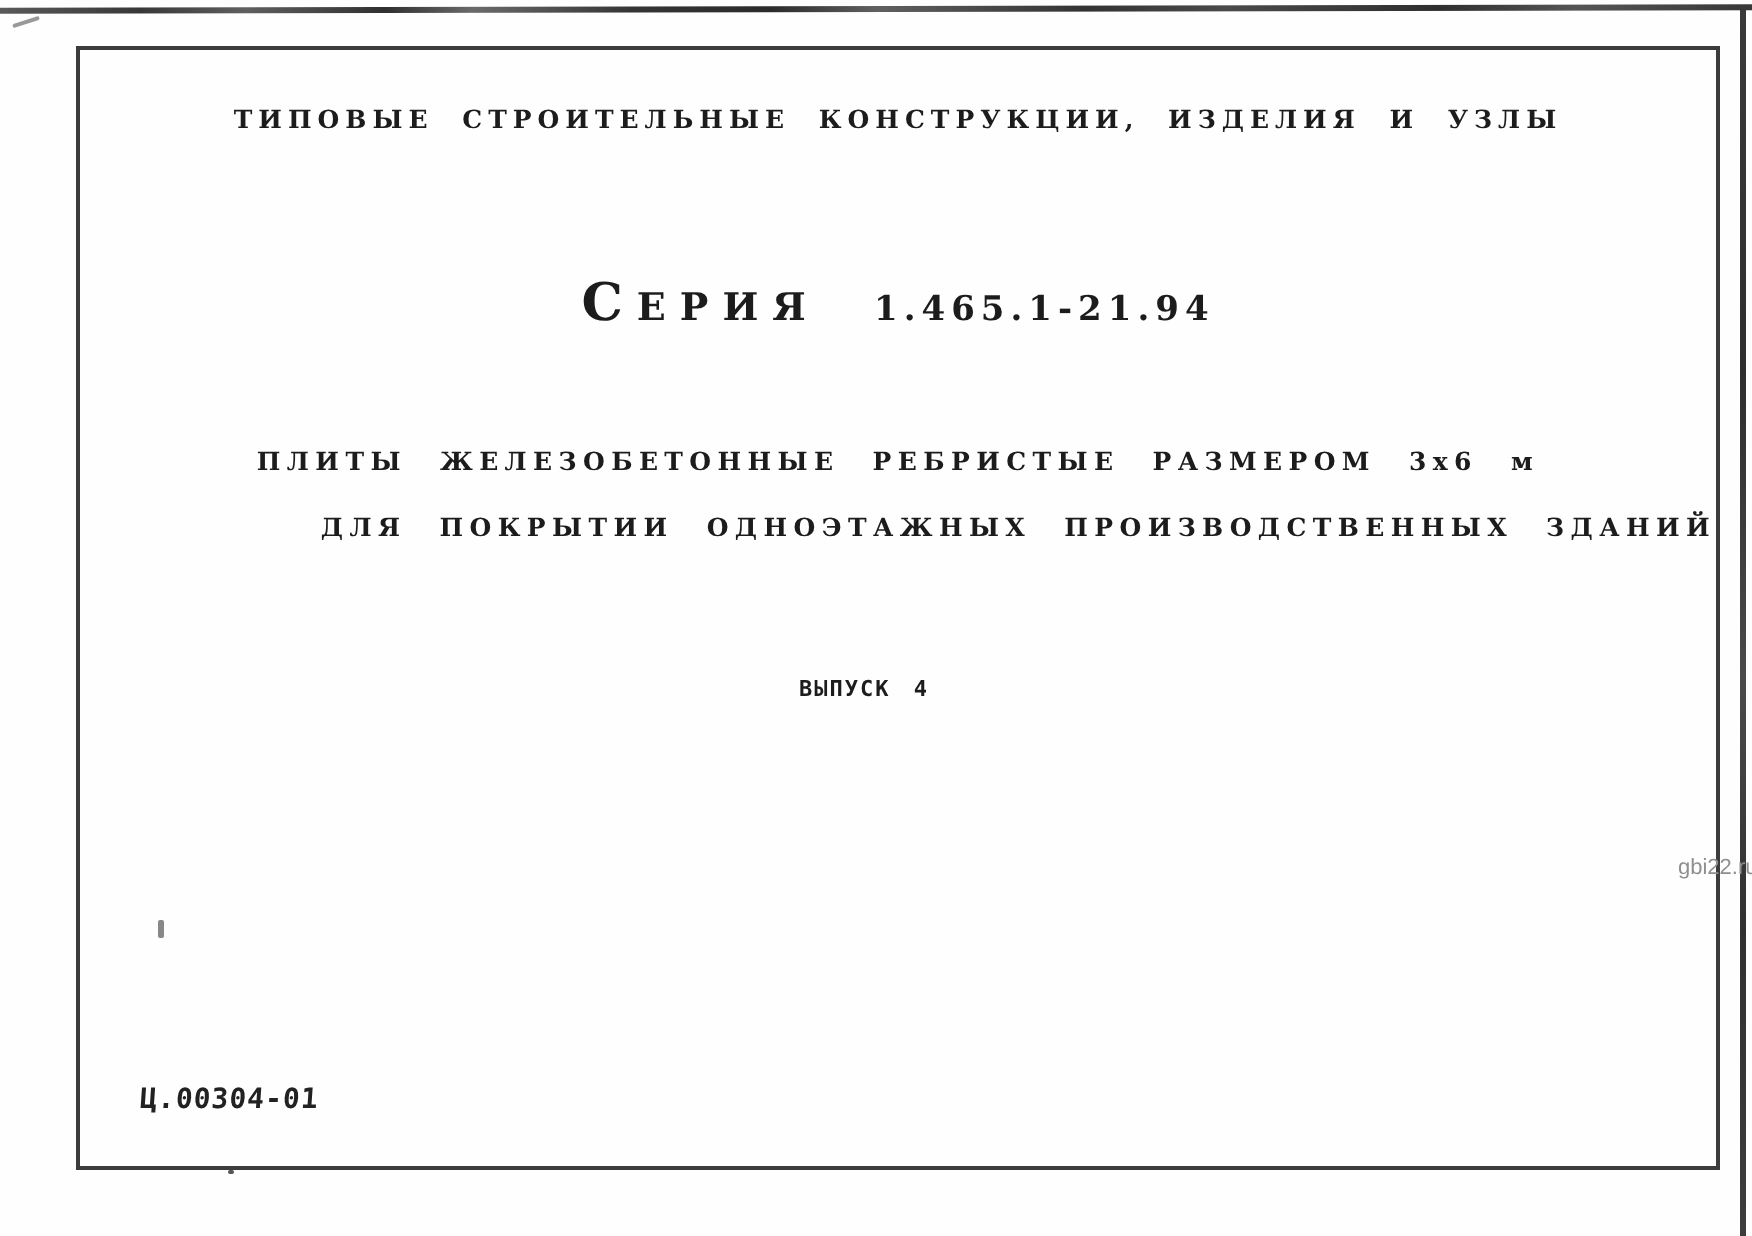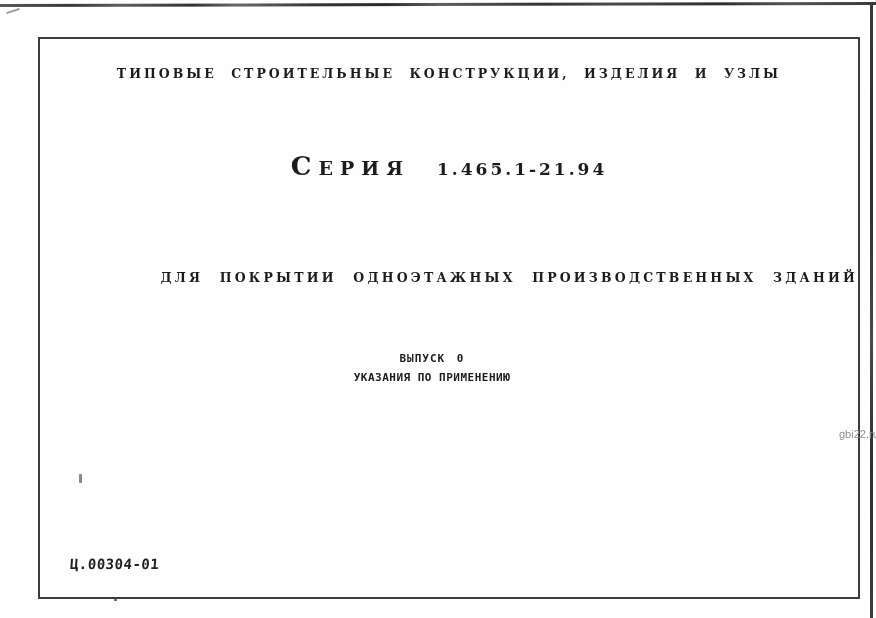--- a/index.html
+++ b/index.html
@@ -42,21 +42,21 @@
     top: 3px;
     width: 3px;
     height: 615px;
     background: linear-gradient(180deg,
       #3a3a3a 0%, #2e2e2e 30%, #4a4a4a 55%, #303030 75%, #3d3d3d 100%);
   }
   
   .frame {
     position: absolute;
     left: 38px;
-    top: 37px;
+    top: 23px;
     width: 818px;
     height: 558px;
     border: 2px solid #3c3c3c;
   }
   .header-line {
     position: absolute;
     left: 0;
     top: 27px;
     width: 100%;
     text-align: center;
@@ -177,26 +177,26 @@
 
   <div class="frame">
 
     <div class="header-line">ТИПОВЫЕ СТРОИТЕЛЬНЫЕ КОНСТРУКЦИИ, ИЗДЕЛИЯ И УЗЛЫ</div>
 
     <div class="series-line">
       <span class="series-label">СЕРИЯ</span>
       <span class="series-number">1.465.1-21.94</span>
     </div>
 
+    <div class="title-line1">ПЛИТЫ ЖЕЛЕЗОБЕТОННЫЕ РЕБРИСТЫЕ РАЗМЕРОМ 3х6 м</div>
 
     <div class="title-line2">ДЛЯ ПОКРЫТИИ ОДНОЭТАЖНЫХ ПРОИЗВОДСТВЕННЫХ ЗДАНИЙ</div>
 
     <div class="issue-block">
-      <div class="issue-label">ВЫПУСК 0</div>
-      <div class="issue-subtitle">УКАЗАНИЯ ПО ПРИМЕНЕНИЮ</div>
+      <div class="issue-label">ВЫПУСК 4</div>
     </div>
 
     <div class="doc-code">Ц.00304-01</div>
 
     <div class="speckle speckle-a"></div>
     <div class="speckle speckle-c"></div>
   </div>
 
   <div class="speckle speckle-b"></div>
 

